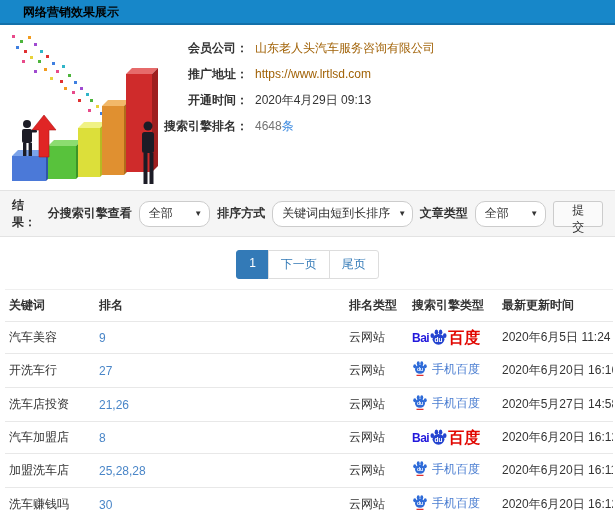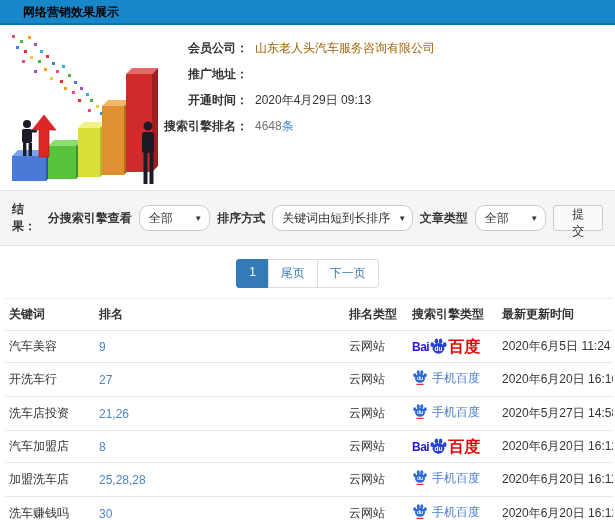--- a/index.html
+++ b/index.html
@@ -19,21 +19,21 @@
   .illus { position:absolute; left:0; top:4px; }
   .info-rows { padding-top:10px; }
   .info-row { display:flex; align-items:center; height:26px; }
   .info-label { width:248px; text-align:right; font-weight:bold; color:#333; }
   .info-value { margin-left:7px; white-space:nowrap; }
   a.link { color:#a16207; text-decoration:none; }
   .num-orange { color:#737373; }
   .unit-blue { color:#3c8ae0; }
   
   .filter-bar {
-    height:56px; background:#f5f5f5; border-top:1px solid #e3e3e3;
+    height:47px; background:#f5f5f5; border-top:1px solid #e3e3e3;
     border-bottom:1px solid #e3e3e3; display:flex; align-items:center;
     padding:0 12px;
   }
   .filter-bar .section-label { font-weight:bold; }
   .filter-controls { margin-left:auto; display:flex; align-items:center; gap:7px; }
   .filter-controls .flabel { font-weight:bold; white-space:nowrap; }
   .sel {
     background:#fff; border:1px solid #ccc; border-radius:10px; height:26px;
     display:inline-flex; align-items:center; padding:0 7px 0 9px; cursor:pointer;
     white-space:nowrap;
@@ -161,20 +161,21 @@
     </g>
   </svg>
 
   <div class="info-rows">
     <div class="info-row">
       <span class="info-label">会员公司：</span>
       <span class="info-value"><a class="link" href="#">山东老人头汽车服务咨询有限公司</a></span>
     </div>
     <div class="info-row">
       <span class="info-label">推广地址：</span>
+      <span class="info-value"><a class="link" href="#">https://www.lrtlsd.com</a></span>
     </div>
     <div class="info-row">
       <span class="info-label">开通时间：</span>
       <span class="info-value">2020年4月29日 09:13</span>
     </div>
     <div class="info-row">
       <span class="info-label">搜索引擎排名：</span>
       <span class="info-value">
         <span class="num-orange">4648</span><span class="unit-blue">条</span>
       </span>
@@ -200,22 +201,22 @@
       <span>全部</span>
       <span class="arrow">▼</span>
     </div>
     <button class="btn-submit">提交</button>
   </div>
 </div>
 
 <div class="pager-wrap">
   <div class="pager">
     <a class="active">1</a>
+    <a>下一页</a>
     <a>尾页</a>
-    <a>下一页</a>
   </div>
 </div>
 
 <table class="rank-table">
   <colgroup>
     <col class="col-kw">
       <col class="col-rank">
       <col class="col-rt">
       <col class="col-eng">
       <col class="col-time">

